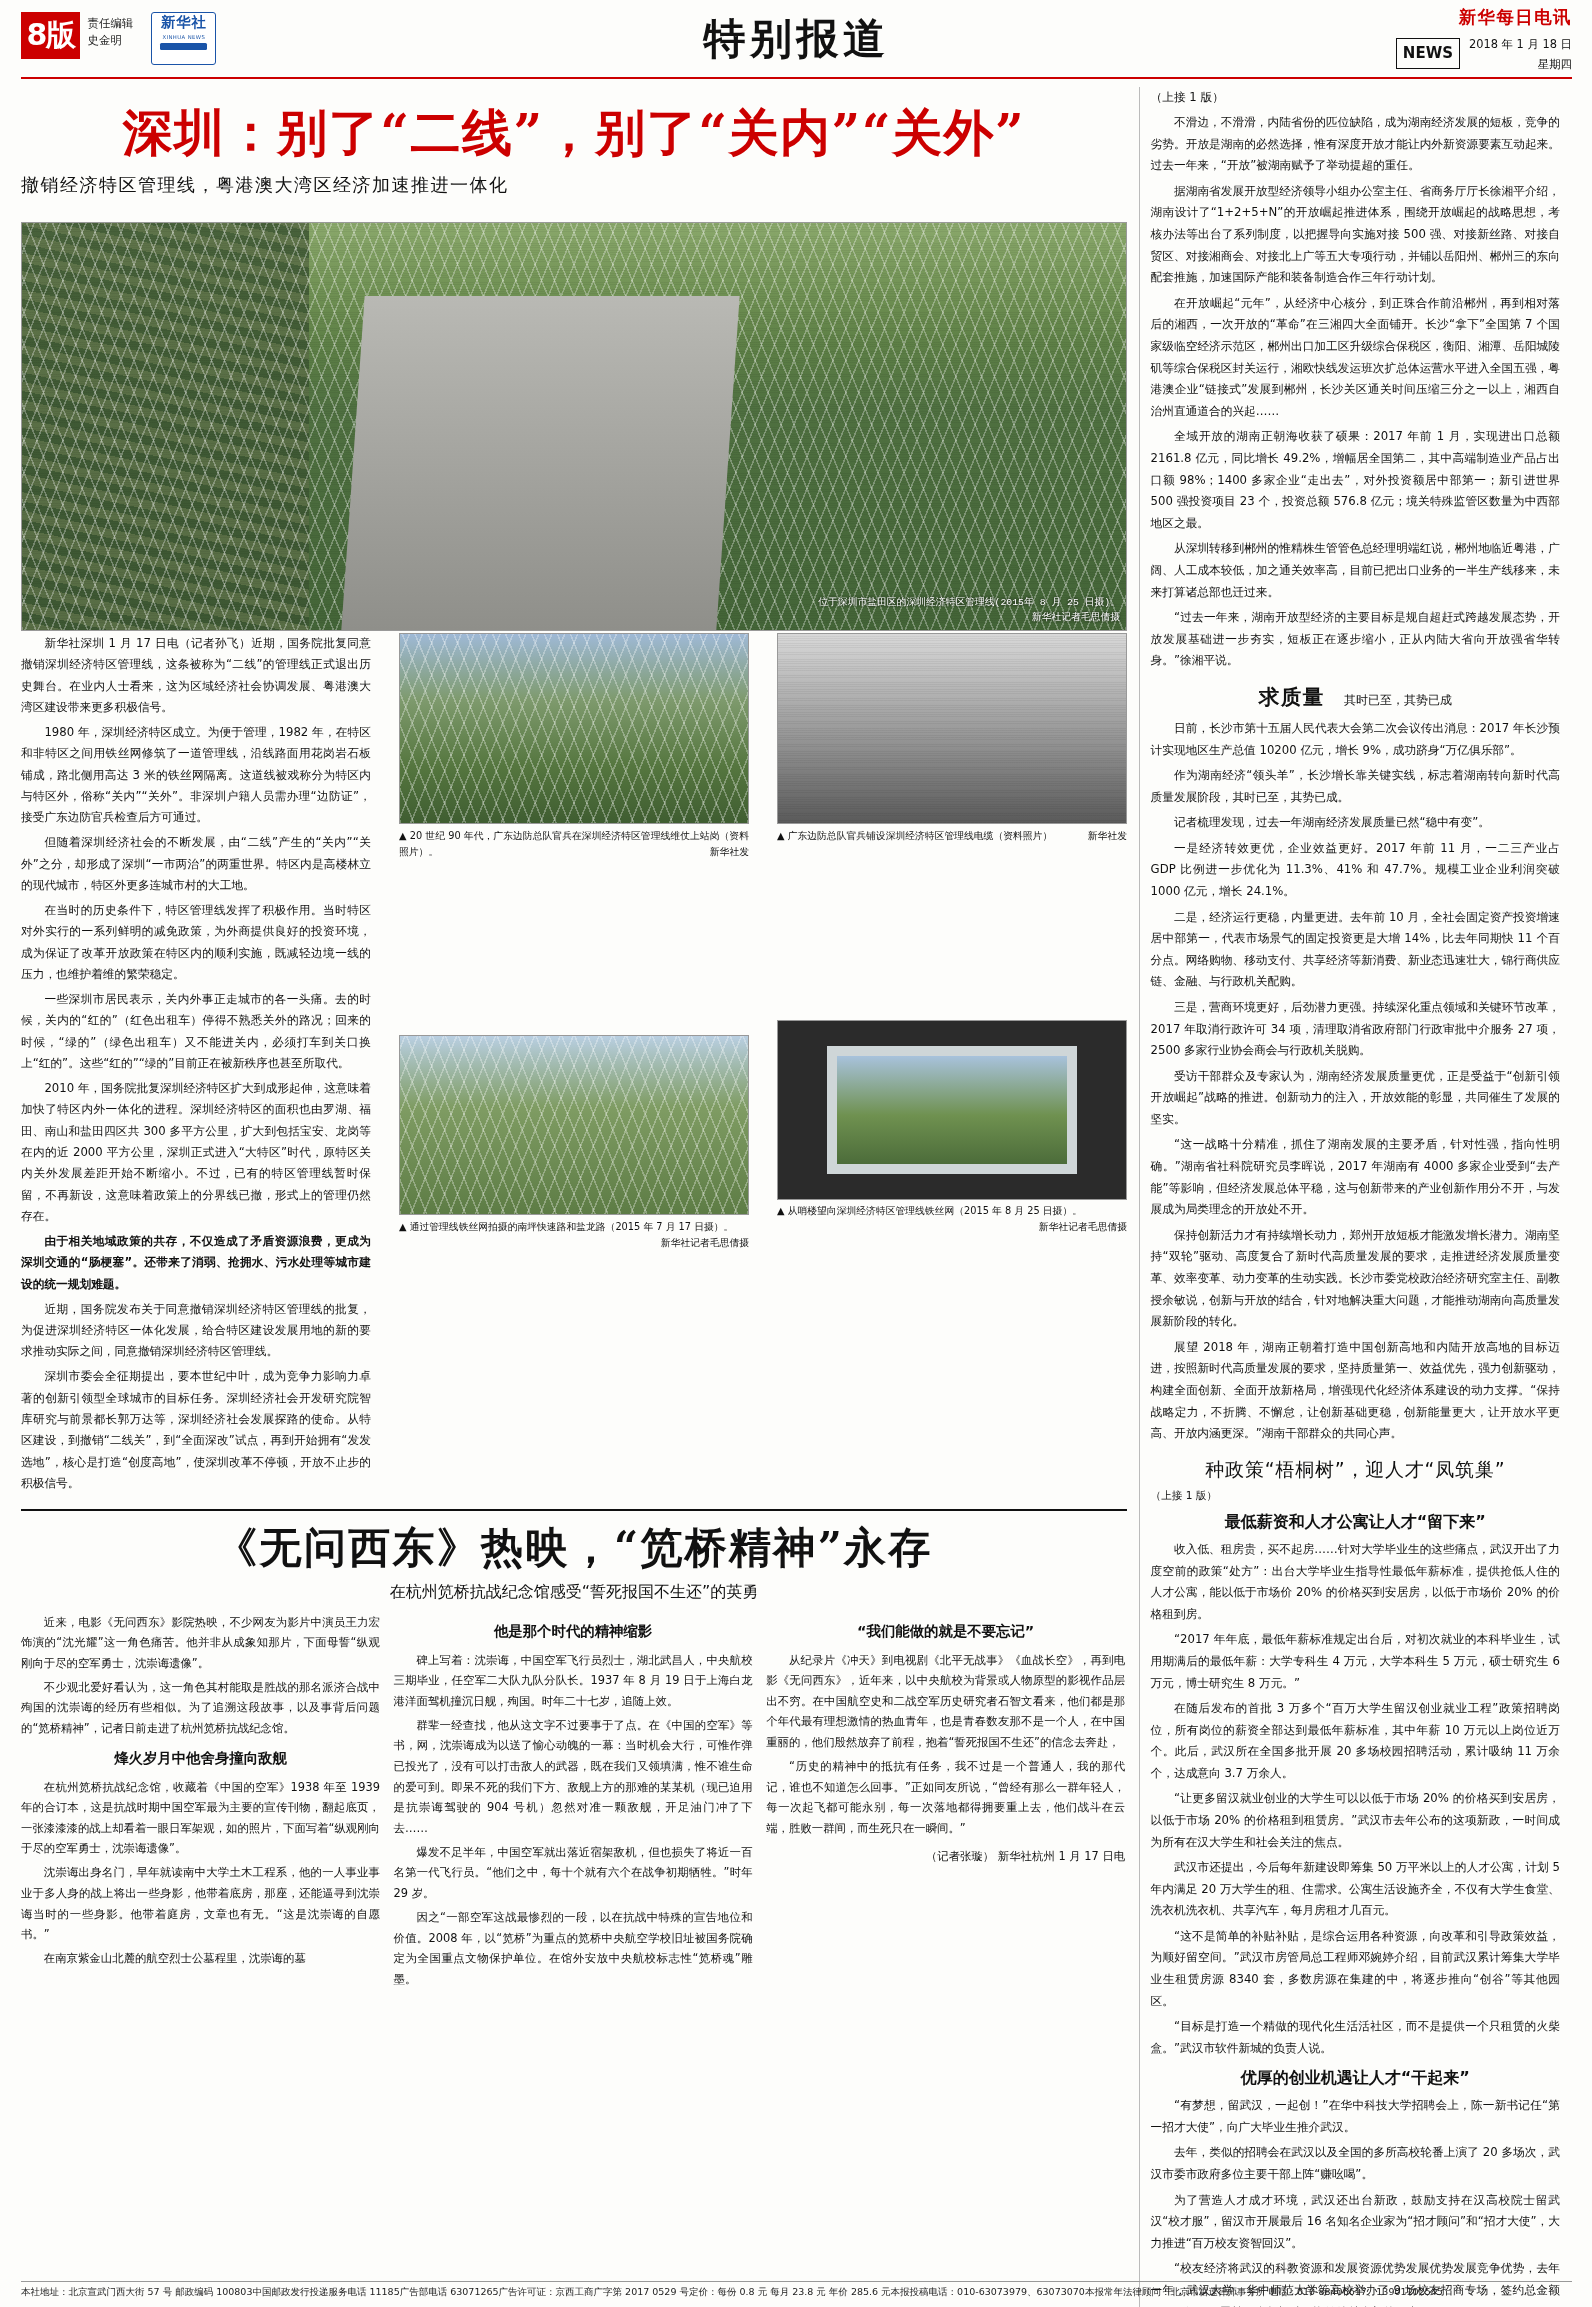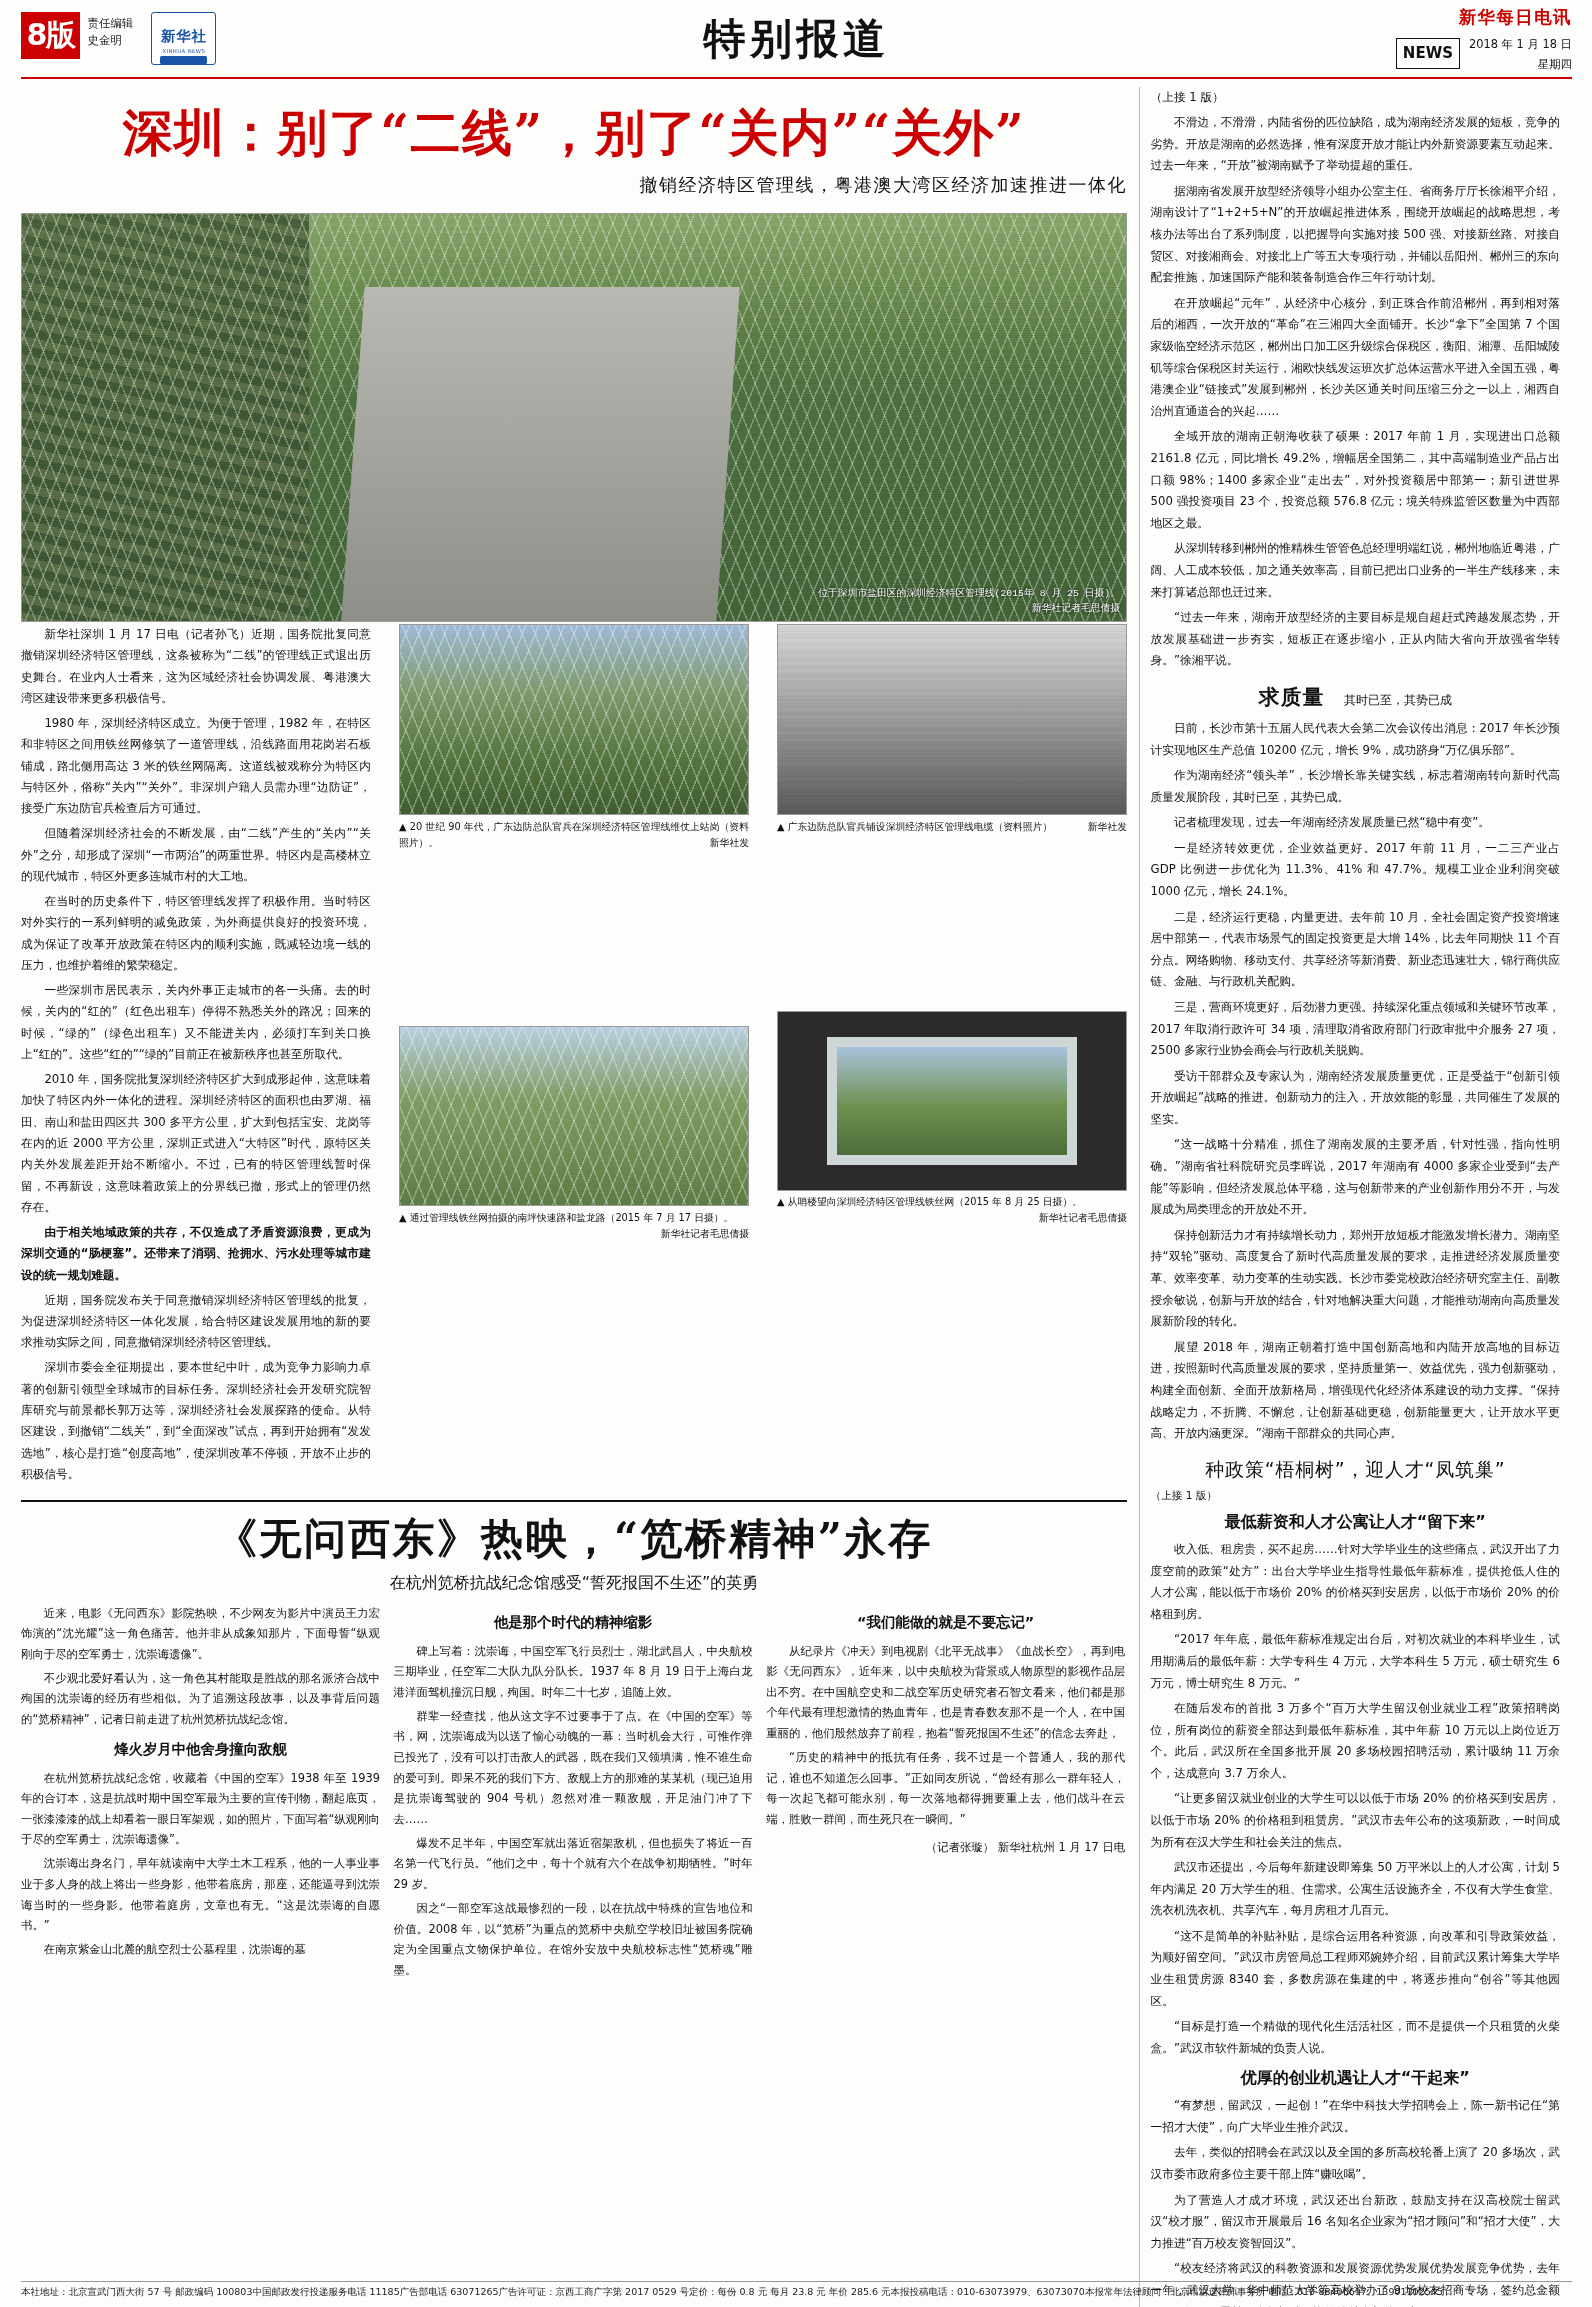--- a/index.html
+++ b/index.html
@@ -14,40 +14,40 @@
   .page { width:1593px; height:2307px; position:relative; padding:0 21px; }
 
   
   .masthead { position:relative; height:79px; border-bottom:2.3px solid #c00; display:flex; align-items:center; }
   .mh-left { display:flex; align-items:flex-start; gap:7.6px; width:250px; }
   .page-badge { width:59px; height:47px; background:#c00; color:#fff; display:flex; align-items:center; justify-content:center;
                 font-size:30px; font-weight:bold; letter-spacing:-1.5px; font-family:"DejaVu Sans",sans-serif; }
   .editor-block { font-size:11.4px; line-height:1.5; color:#222; padding-top:3px; }
   .editor-block div { white-space:nowrap; }
   .xinhua-logo { width:65px; height:53px; border:1.5px solid #1a54a8; border-radius:3px; display:flex; flex-direction:column;
-                 align-items:center; justify-content:flex-end; color:#1a54a8; margin-left:10.6px; background:#fff; }
+                 align-items:center; justify-content:flex-start; color:#1a54a8; margin-left:10.6px; background:#fff; }
   .xinhua-logo .cn { font-size:14.4px; font-weight:bold; letter-spacing:0.8px; }
   .xinhua-logo .en { font-size:5.3px; letter-spacing:0.4px; margin-top:2.3px; }
   .xinhua-logo .bar { width:47px; height:7.6px; background:#1a54a8; margin-top:2.3px; border-radius:1.5px; }
   .mh-title { flex:1; text-align:center; font-size:42px; font-weight:bold; letter-spacing:4.5px;
               font-family:"DejaVu Serif","Liberation Serif",serif; }
   .mh-right { width:250px; text-align:right; font-size:11.4px; line-height:1.7; }
   .mh-right .brand { font-size:17.4px; font-weight:bold; color:#c00; letter-spacing:1.5px; margin-bottom:3px; }
   .news-logo { display:inline-block; border:1.5px solid #111; padding:1.5px 6px; font-size:15px; font-weight:bold; margin-bottom:3px;}
   .mh-right-flex{display:flex; align-items:center; justify-content:flex-end; gap:9px;}
 
   
   .body-wrap { display:flex; gap:12px; margin-top:7.6px; }
   .left-col { width:1106px; }
   .right-col { width:421px; border-left:0.8px solid #bbb; padding-left:10.6px; }
 
   
   .headline { font-size:50px; font-weight:bold; color:#c00; letter-spacing:1.5px; text-align:center;
               font-family:"DejaVu Serif","Liberation Serif",serif; margin:13.6px 0 6px; }
-  .subhead { text-align:right; font-size:18px; letter-spacing:1.5px; margin-bottom:16px; }
+  .subhead { text-align:left; font-size:18px; letter-spacing:1.5px; margin-bottom:25px; }
 
   .hero { width:100%; height:409px; position:relative; overflow:hidden; border:0.8px solid #999;font-family:Liberation Mono, monospace; }
   .cap-overlay { position:absolute; right:6px; bottom:4.5px; color:#fff; font-size:9.8px; line-height:1.5; text-align:right;
                  text-shadow:0 0 3px #000; }
 
   .three-col { display:flex; gap:28px; margin-top:2px; }
   .col { width:359px; font-size:11.7px; line-height:1.82; text-align:justify; }
   .col p { margin:0 0 3.8px; text-indent:2em; }
   .col p.bold { font-weight:bold; }
 

